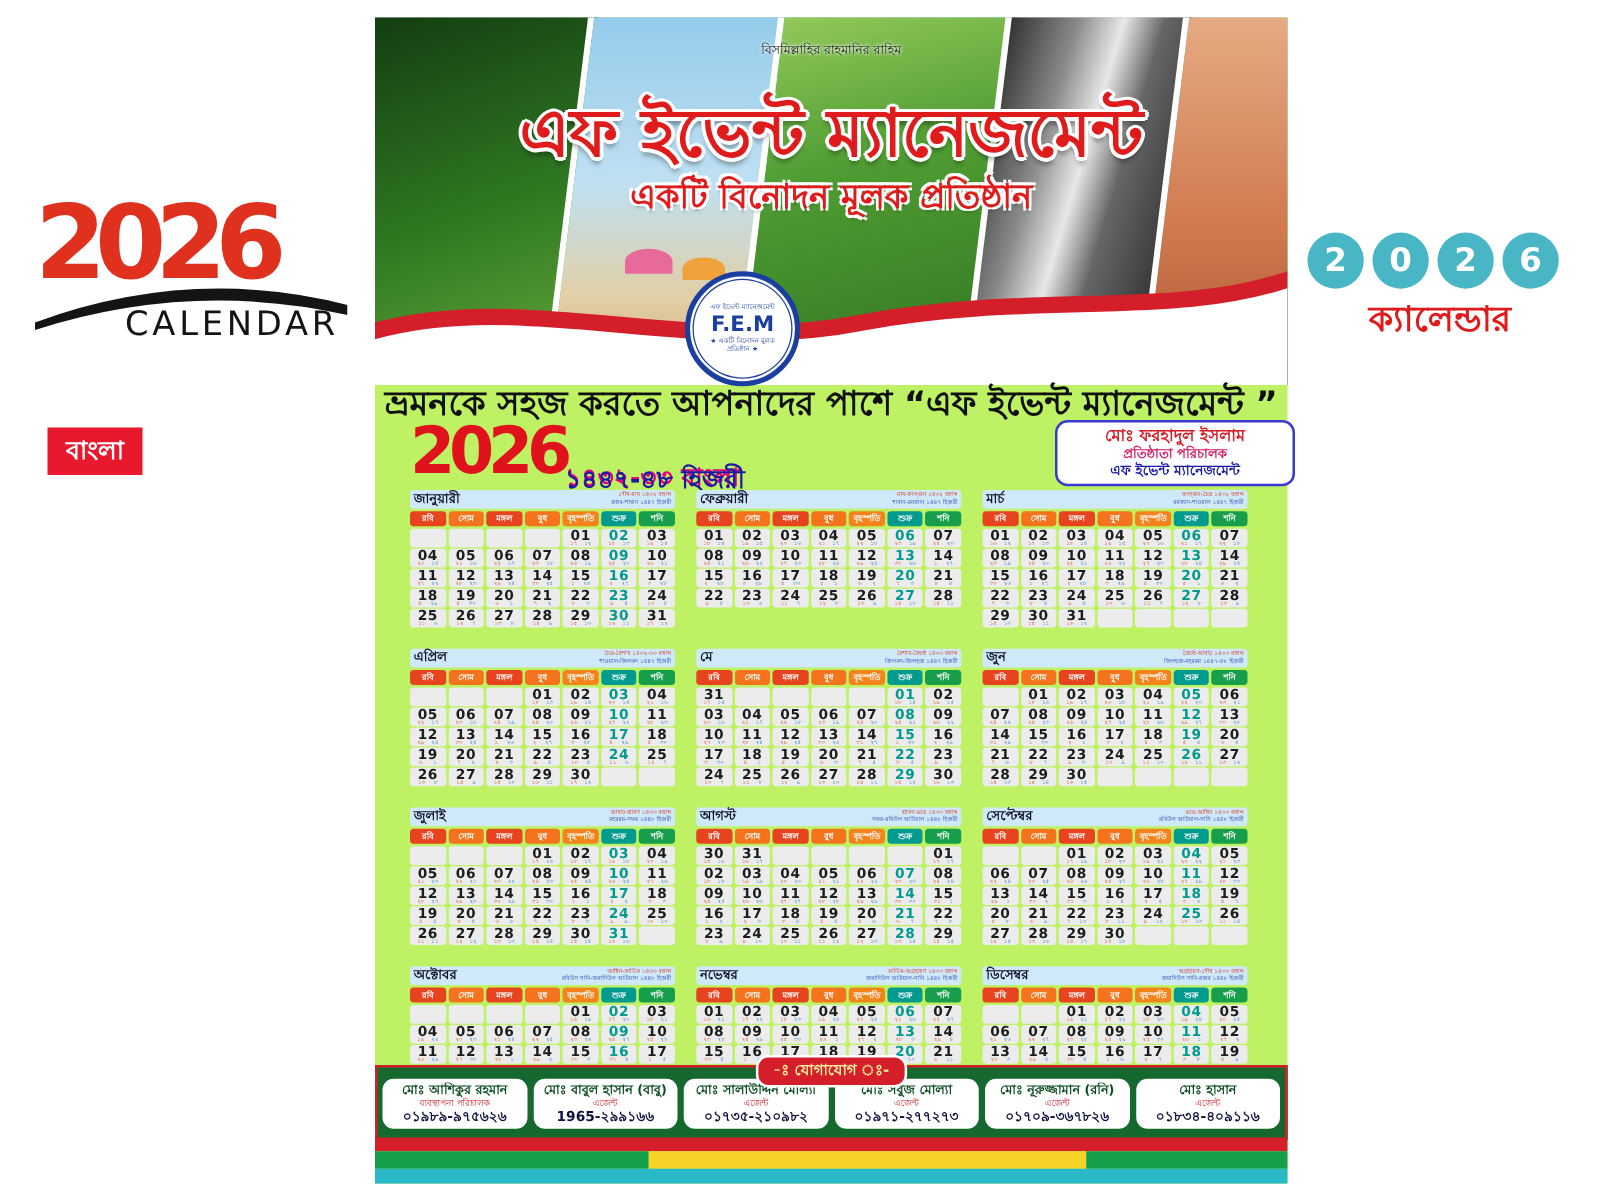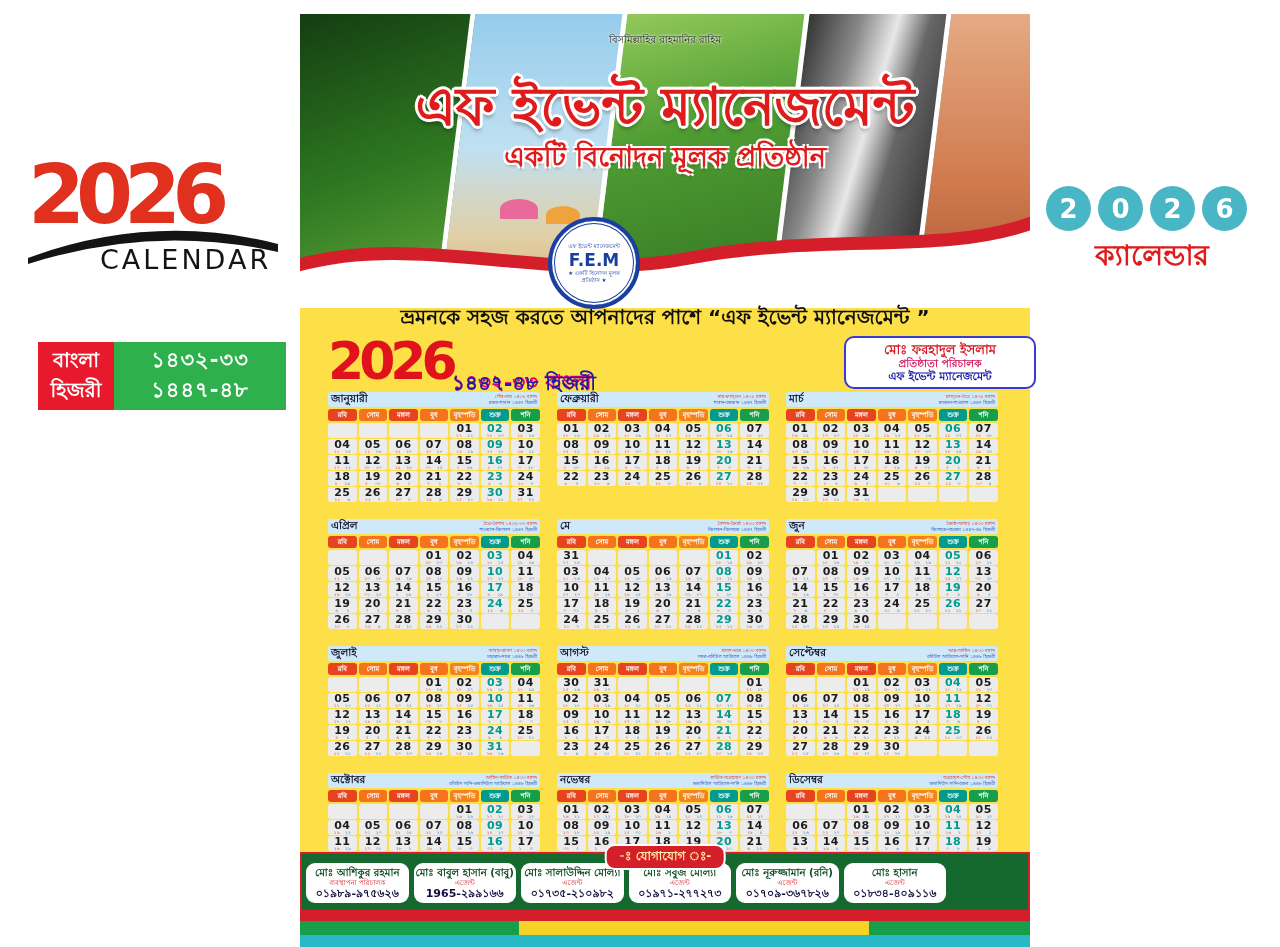--- a/index.html
+++ b/index.html
@@ -19,21 +19,21 @@
     display:flex; align-items:center; justify-content:center; letter-spacing:1px; }
 
   
   .circles { position:absolute; left:1046px; top:186px; display:flex; gap:7px; }
   .circles .c { width:45px; height:45px; border-radius:50%; background:#49b6c6; color:#fff;
     font-size:26px; font-weight:700; display:flex; align-items:center; justify-content:center; }
   .calbn { position:absolute; left:1034px; top:234px; width:236px; text-align:center;
     font-size:28px; font-weight:700; color:#e01b1b; }
 
   
-  .poster { position:absolute; left:300px; top:14px; width:730px; height:933px; background:#fde047; }
+  .poster { position:absolute; left:300px; top:14px; width:730px; height:933px; background:#bef264; }
 
   
   .photo-strip { position:absolute; left:0; top:0; width:730px; height:294px; overflow:hidden; background:#9cc8e2; }
   .panel { position:absolute; top:-20px; height:340px; transform:skewX(-7deg); border-left:5px solid #fff; }
   .p1 { left:-40px; width:200px; border-left:none; background:linear-gradient(160deg,#10350f,#2f7a22 55%,#6fae3e); }
   .p2 { left:152px; width:160px; background:linear-gradient(#8fc9ea 0%,#bfe0f2 45%,#e2cfa5 72%,#c89a62 100%); }
   .p3 { left:304px; width:190px; background:linear-gradient(165deg,#9ccf5f 0%,#4f9d33 40%,#2f6e1f 100%); }
   .p4 { left:486px; width:150px; background:linear-gradient(100deg,#2e2e2e 0%,#8a8a8a 28%,#e8e8e8 46%,#666 62%,#262626 100%); }
   .p5 { left:628px; width:140px; background:linear-gradient(#e8b089 0%,#d07a4e 55%,#a44f2e 100%); }
   .umb1,.umb2 { position:absolute; border-radius:50% 50% 0 0; }
@@ -50,21 +50,21 @@
     text-shadow:-2px -2px 0 #fff,2px -2px 0 #fff,-2px 2px 0 #fff,2px 2px 0 #fff,0 3px 3px rgba(0,0,0,.3); }
   .wave { position:absolute; left:0; top:194px; width:730px; height:100px; }
 
   .fem-logo { position:absolute; left:248px; top:203px; width:92px; height:92px; border-radius:50%;
     background:#fff; border:4px solid #1b3fa0; box-shadow:inset 0 0 0 2px #fff, inset 0 0 0 3px #1b3fa0;
     display:flex; flex-direction:column; align-items:center; justify-content:center; text-align:center; z-index:5; }
   .fem-logo .tiny { font-size:5.5px; color:#1b3fa0; line-height:7px; width:70px; }
   .fem-logo .fem { font-size:17px; font-weight:900; color:#1b3fa0; line-height:20px; }
 
   .tagline { position:absolute; left:0; top:288px; width:730px; text-align:center;
-    font-size:20px; font-weight:700; color:#101010; }
+    font-size:27px; font-weight:700; color:#101010; }
 
   
   .year-big { position:absolute; left:28px; top:322px; font-size:52px; font-weight:900;
     color:#e0131c; letter-spacing:-5px; line-height:50px; }
   .year-bn { position:absolute; left:152px; top:330px; font-size:20px; font-weight:700; color:#e6007e;margin-top:23px; }
   .year-hj { position:absolute; left:152px; top:354px; font-size:20px; font-weight:700; color:#1a1aa6; }
   .director { position:absolute; left:544px; top:322px; width:192px; padding:4px 6px;
     border:2px solid #3a3ad0; border-radius:10px; text-align:center; background:#fff; }
   .director .dn { font-size:13px; font-weight:700; color:#d41e2a; line-height:15px; }
   .director .dr { font-size:10.5px; font-weight:700; color:#d41e63; line-height:13px; }
@@ -90,21 +90,21 @@
   .subs { display:flex; justify-content:space-around; padding:0 3px; }
   .sb { font-size:4.4px; color:#d4470f; line-height:5px; }
   .sh { font-size:4.4px; color:#2277bb; line-height:5px; }
 
   
   .contact { position:absolute; left:0; top:838px; width:730px; height:60px; background:#15682e;
     box-shadow:inset 0 0 0 2px #d41e2a, inset 0 0 0 4px #15682e; }
   .contact-pill { position:absolute; left:50%; top:-8px; transform:translateX(-50%);
     background:#d41e2a; border:2px solid #fff; border-radius:10px; color:#ffec9e;
     font-size:12px; font-weight:700; padding:1px 12px; white-space:nowrap; z-index:3; }
-  .cards { position:absolute; left:6px; top:11px; width:640px; display:flex; gap:5px; }
+  .cards { position:absolute; left:6px; top:11px; width:718px; display:flex; gap:5px; }
   .card { flex:1; background:#fff; border-radius:9px; padding:3px 2px; text-align:center; }
   .card .nm { font-size:10.2px; font-weight:700; color:#0d4d22; line-height:13px; white-space:nowrap; overflow:hidden; }
   .card .rl { font-size:7px; color:#d41e2a; line-height:8px; }
   .card .ph { font-size:11px; font-weight:700; color:#101040; line-height:13px; }
   .strip-red { position:absolute; left:0; top:898px; width:730px; height:9px; background:#d41e2a; }
   .strip-seg { position:absolute; left:0; top:907px; width:730px; height:14px; display:flex; }
   .seg-g1 { width:30%; background:#169e4b; } .seg-y { width:48%; background:#f5d327; } .seg-g2 { width:22%; background:#169e4b; }
   .strip-teal { position:absolute; left:0; top:921px; width:730px; height:12px; background:#29b9c6; }
 </style>
 </head>
@@ -114,25 +114,20 @@
 
   <div class="logo2026">
     <div class="yr">2026</div>
     <svg width="250" height="46" viewBox="0 0 250 46">
       <path d="M0,40 Q125,-6 250,26 L250,34 Q125,6 0,46 Z" fill="#141414"></path>
     </svg>
     <div class="cal">CALENDAR</div>
   </div>
   <div class="badge-row" style="top:342px">
     <div class="lbl">বাংলা</div>
-    <div class="val">১৪৩২-৩৩</div>
-  </div>
-  <div class="badge-row" style="top:372px">
-    <div class="lbl">হিজরী</div>
-    <div class="val">১৪৪৭-৪৮</div>
   </div>
 
   <div class="circles">
     <span class="c">2</span>
     <span class="c">0</span>
     <span class="c">2</span>
     <span class="c">6</span>
   </div>
   <div class="calbn">ক্যালেন্ডার</div>
 

